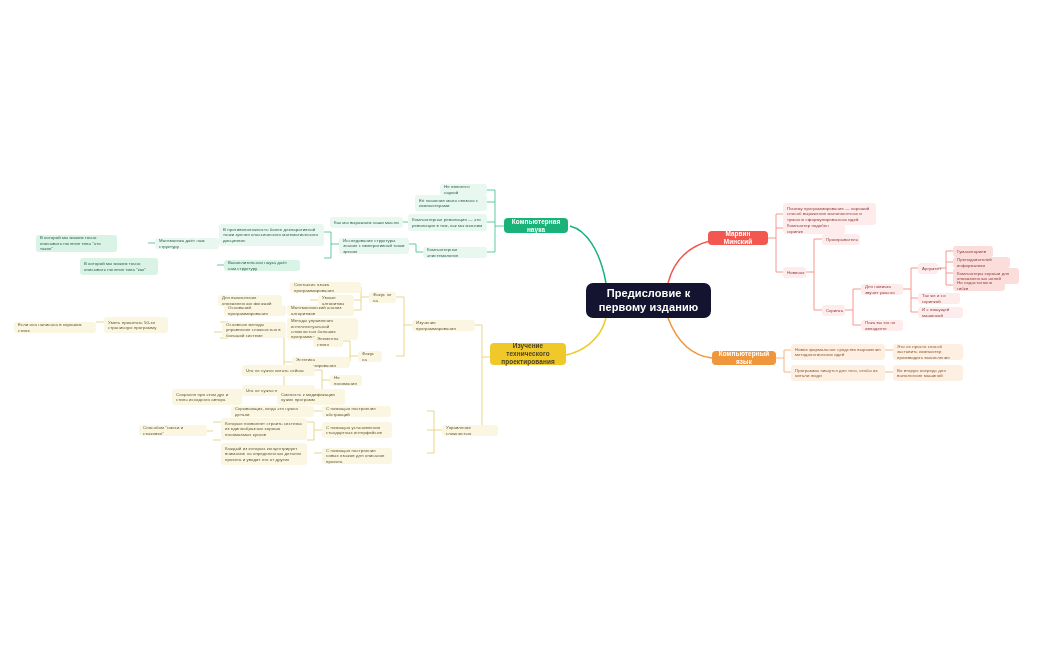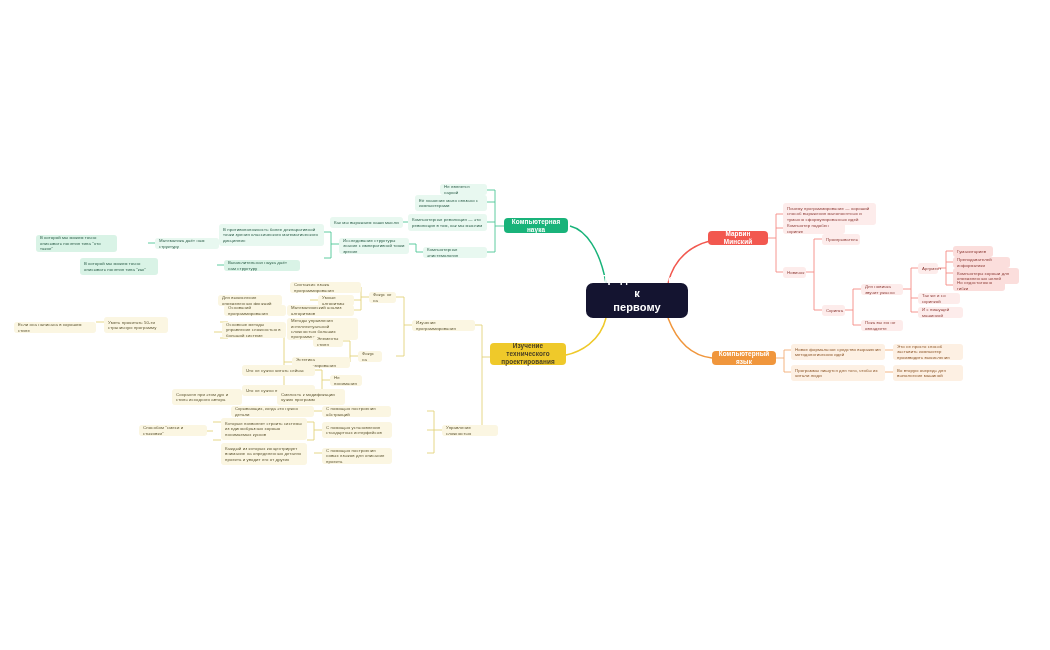--- a/index.html
+++ b/index.html
@@ -170,21 +170,21 @@
         <path d="M314,440 L307,440"></path>
         <path d="M322,453 L314,453"></path>
         <path d="M221,422 L213,422"></path>
         <path d="M221,440 L213,440"></path>
         <path d="M213,431 L213,431"></path>
         <path d="M213,431 L206,431"></path>
       </g>
     </g>
   </svg>
 
-  <div class="node n-root" style="left:586px;top:283px;width:102px;height:35px;">
+  <div class="node n-root" style="left:586px;top:283px;width:125px;height:35px;">
     <span>Предисловие к<br>первому изданию</span>
   </div>
 
   <div class="node head h-green" style="left:504px;top:218px;width:64px;height:15px;">
     <span>Компьютерная наука</span>
   </div>
 
   <div class="node leaf l-green2" style="left:440px;top:184px;width:47px;height:11px;">
     <span>Не является наукой</span>
   </div>

